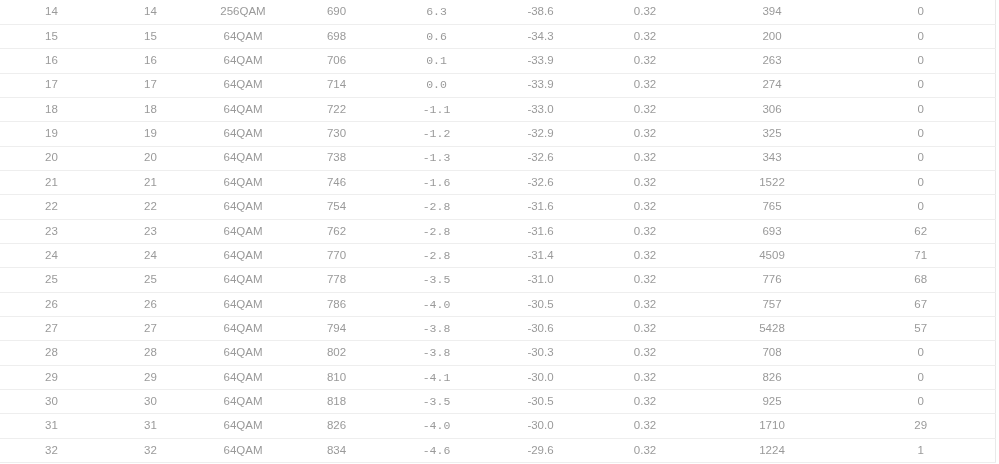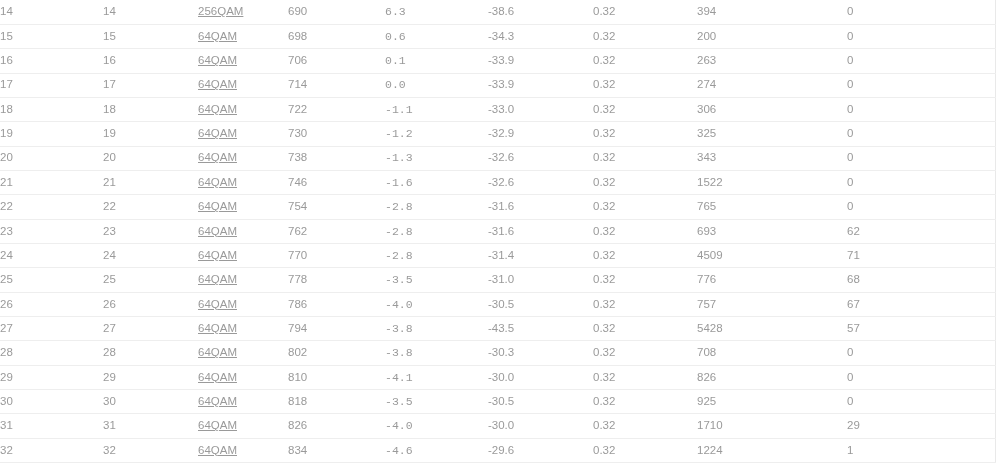--- a/index.html
+++ b/index.html
@@ -13,20 +13,21 @@
     height: 464px;
     overflow: hidden;
     font-family: "Liberation Sans", "DejaVu Sans", sans-serif;
     -webkit-font-smoothing: antialiased;
   }
   #channel-table {
     width: 995px;
     border-collapse: collapse;
     table-layout: fixed;
     border-right: 1px solid #e9e9e9;
+    text-align: center;
   }
   #channel-table tr {
     height: 24.35px;
   }
   #channel-table td {
     border-bottom: 1px solid #eeeeee;
     font-size: 11.5px;
     color: #9a9a9a;
     font-weight: 400;
     padding: 0 0 0 0;
@@ -38,21 +39,21 @@
   
   #channel-table tr:first-child td {
     border-top: 0;
   }
   td.col-index {
     color: #555a60;
     font-weight: 700;
     padding-left: 8px;
   }
   td.col-id      { padding-left: 103px; }
-  td.col-mod     { padding-left: 8px; text-decoration: underline; }
+  td.col-mod     { padding-left: 8px; }
   td.col-freq    { padding-left: 8px; margin-left: 17px; }
   td.col-power   { padding-left: 8px; font-family: Liberation Mono, monospace; }
   td.col-snr     { padding-left: 8px; }
   td.col-ratio   { padding-left: 8px; }
   td.col-corr    { padding-left: 8px; }
   td.col-uncorr  { padding-left: 8px; }
 
   col.w-index  { width: 103px; }
   col.w-id     { width: 95px;  }
   col.w-mod    { width: 90px;  }
@@ -221,21 +222,21 @@
         <td class="col-ratio">0.32</td>
         <td class="col-corr">757</td>
         <td class="col-uncorr">67</td>
       </tr>
       <tr>
         <td class="col-index">27</td>
         <td class="col-id">27</td>
         <td class="col-mod">64QAM</td>
         <td class="col-freq">794</td>
         <td class="col-power">-3.8</td>
-        <td class="col-snr">-43.5</td>
+        <td class="col-snr">-30.6</td>
         <td class="col-ratio">0.32</td>
         <td class="col-corr">5428</td>
         <td class="col-uncorr">57</td>
       </tr>
       <tr>
         <td class="col-index">28</td>
         <td class="col-id">28</td>
         <td class="col-mod">64QAM</td>
         <td class="col-freq">802</td>
         <td class="col-power">-3.8</td>

